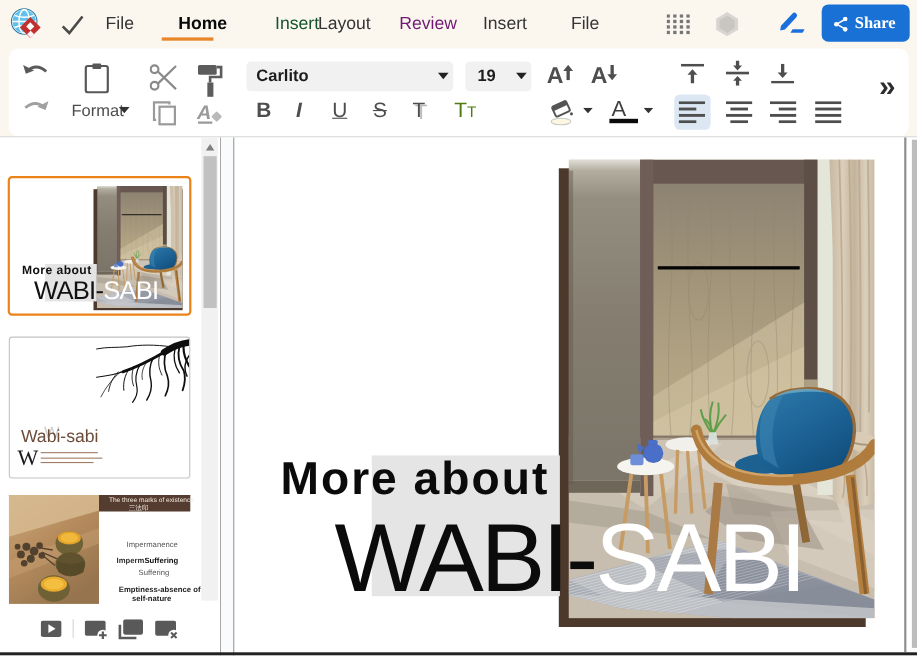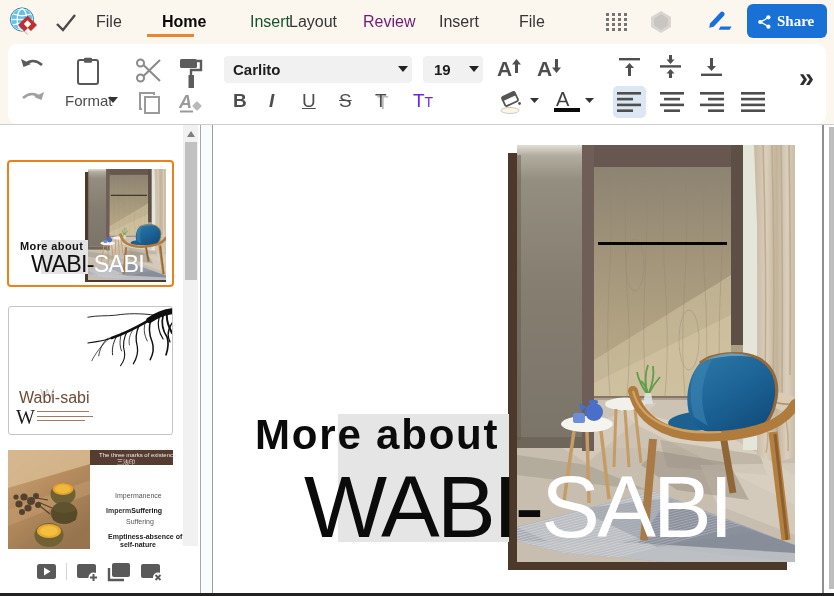--- a/index.html
+++ b/index.html
@@ -343,21 +343,21 @@
 <div class="abs" style="left:537px;top:57px;font-size:21px;font-weight:bold;color:#4e4e4e;">A</div>
 <svg class="abs" style="left:552px;top:59px;" width="9" height="14" viewBox="0 0 9 14">
   <path d="M4.5 14 L9 8.5 L6 8.5 L6 0 L3 0 L3 8.5 L0 8.5 Z" fill="#4e4e4e"></path>
 </svg>
 
 <div class="abs" style="left:233px;top:90px;font-size:19px;font-weight:bold;color:#4e4e4e;">B</div>
 <div class="abs" style="left:269px;top:90px;font-size:19px;font-style:italic;font-weight:bold;color:#4e4e4e;">I</div>
 <div class="abs" style="left:302px;top:90px;font-size:19px;color:#4e4e4e;text-decoration:underline;">U</div>
 <div class="abs" style="left:339px;top:90px;font-size:19px;color:#4e4e4e;text-decoration:line-through;">S</div>
 <div class="abs" style="left:375px;top:90px;font-size:19px;color:#4e4e4e;text-shadow:2px 2px 0 #bbb;">T</div>
-<div class="abs" style="left:413px;top:90px;font-size:19px;color:#6d28d9;">T<span style="font-size:14px;">T</span></div>
+<div class="abs" style="left:413px;top:90px;font-size:19px;color:#4d7c0f;">T<span style="font-size:14px;">T</span></div>
 
 <svg class="abs" style="left:499px;top:90px;" width="28" height="24" viewBox="0 0 28 24">
   <g transform="rotate(-25 11 9)">
     <rect x="4" y="4" width="14" height="10" rx="1.5" fill="none" stroke="#555" stroke-width="1.8"></rect>
     <rect x="4" y="4" width="14" height="4" fill="#555"></rect>
   </g>
   <circle cx="20.5" cy="13.5" r="1.4" fill="#555"></circle>
   <ellipse cx="11" cy="20.5" rx="9" ry="3" fill="#fdf6e3" stroke="#c9c9c9" stroke-width="1"></ellipse>
 </svg>
 <svg class="abs" style="left:530px;top:98px;" width="9" height="5" viewBox="0 0 9 5">

